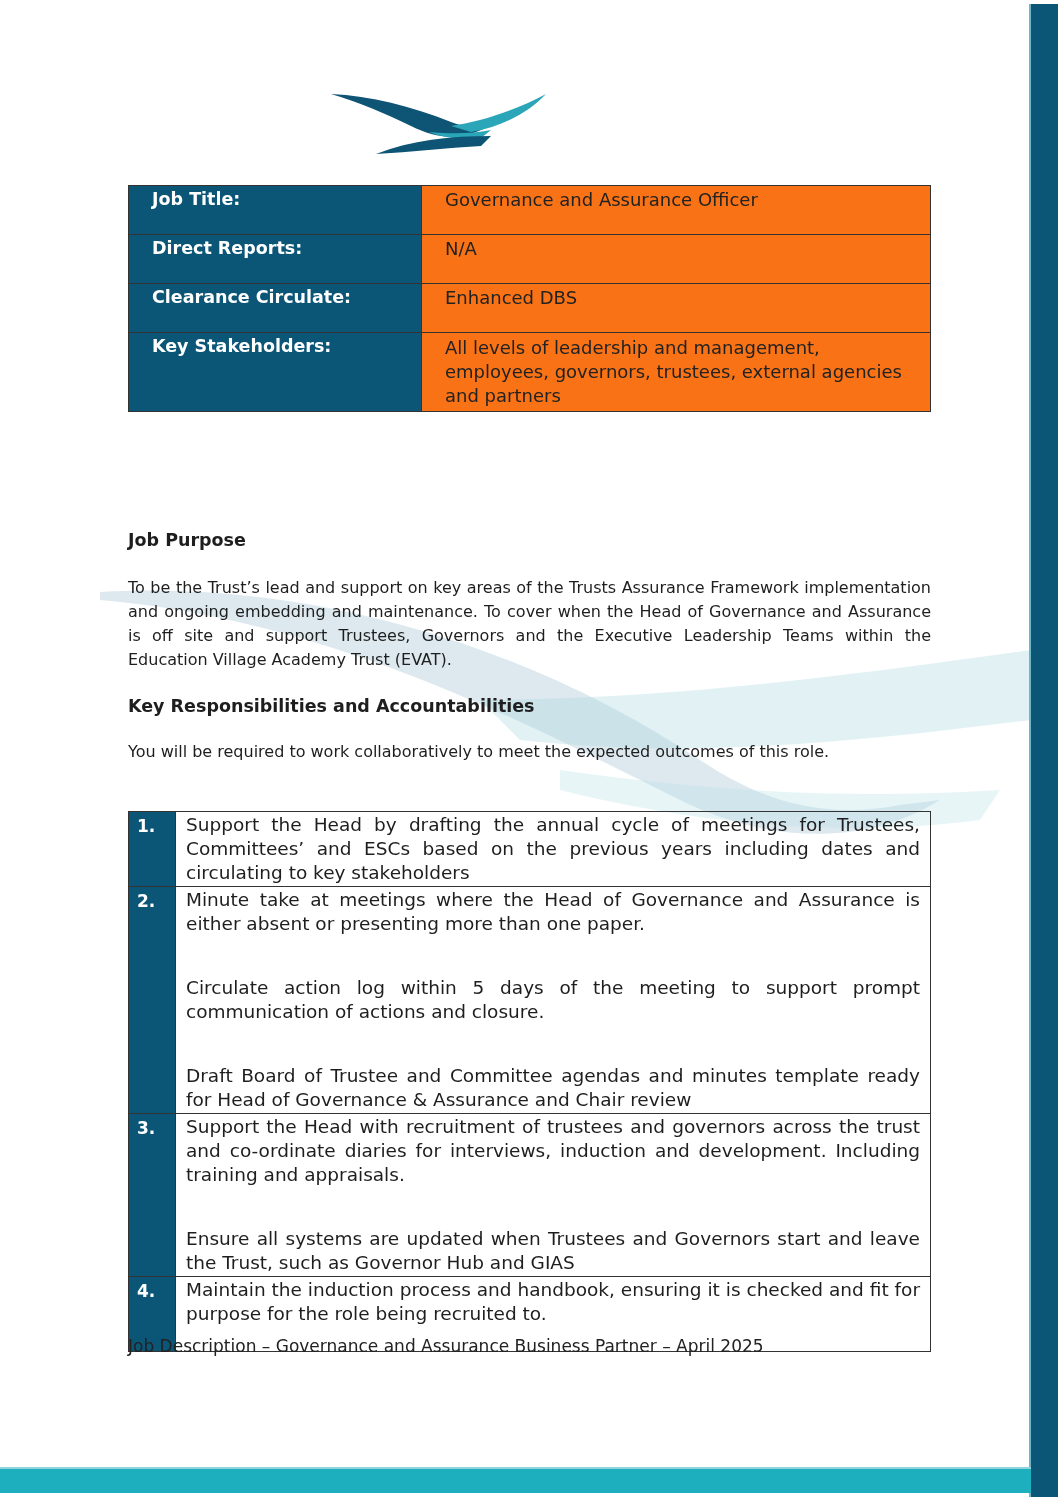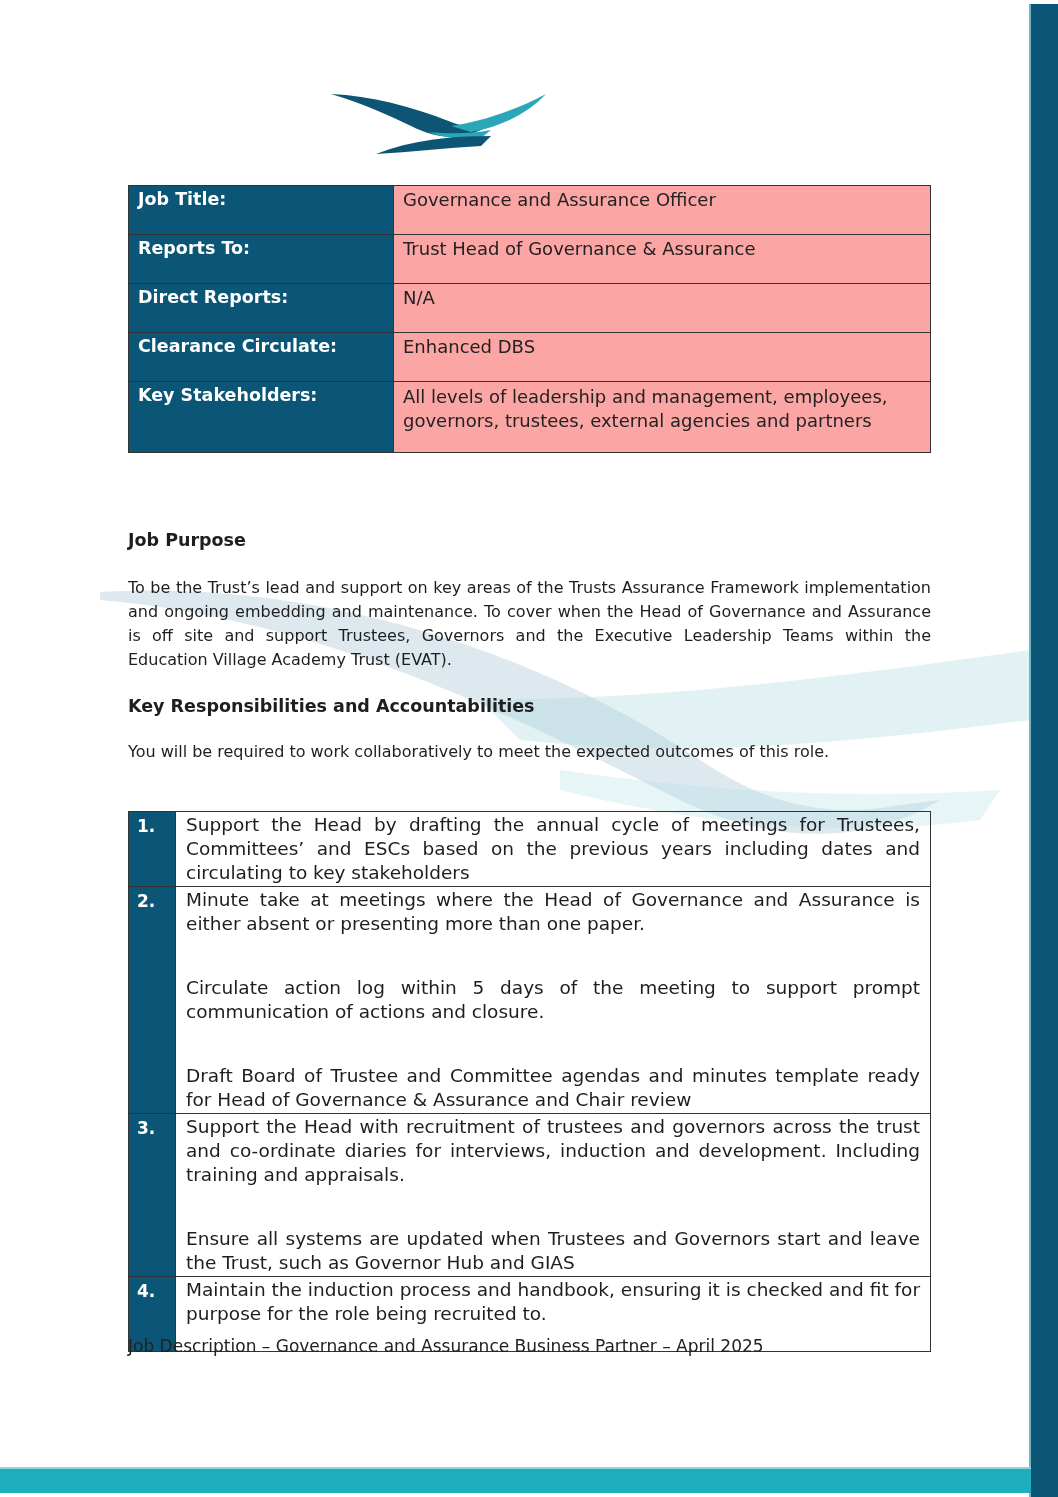--- a/index.html
+++ b/index.html
@@ -37,25 +37,25 @@
     position:absolute; left:2px; top:58px;
     font-family:"DejaVu Sans", sans-serif;
     font-size:44px; letter-spacing:-0.5px; color:#2aa6b8; white-space:nowrap;
   }
   .logo-bird { position:absolute; left:295px; top:50px; width:215px; height:65px; }
 
   table.info {
     position:absolute; left:128px; top:185px; width:803px;
     border-collapse:collapse; font-size:18px;
   }
-  table.info td { border:1px solid #333; vertical-align:top; padding:3px 9px; }
+  table.info td { border:1px solid #333; vertical-align:top; padding:3px 23px; }
   table.info td.lbl {
     background:#0b5677; color:#fff; font-weight:bold; width:246px; font-size:17.5px;
   }
-  table.info td.val { background:#fca5a5; color:#222;margin-left:32px; }
+  table.info td.val { background:#f97316; color:#222;margin-left:32px; }
   table.info tr.r-std td { height:42px; }
   table.info tr.r-tall td { height:64px; }
 
   .section { position:absolute; left:128px; width:803px; font-size:16px; line-height:24px; text-align:justify; color:#1e1e1e; }
   .heading { font-weight:bold; font-size:17.5px; }
 
   table.resp {
     position:absolute; left:128px; top:811px; width:803px;
     border-collapse:collapse; font-size:18.5px; line-height:24px;
   }
@@ -92,24 +92,20 @@
     <path d="M98 40 C 120 42, 140 42, 160 38 L 150 46 C 130 48, 112 46, 98 40 Z" fill="#2aa6b8"></path>
     <path d="M45 62 C 80 48, 120 44, 160 44 L 150 54 C 115 56, 80 60, 45 62 Z" fill="#0e5474"></path>
   </svg>
 </div>
 
 <table class="info">
   <tbody>
       <tr class="r-std">
     <td class="lbl">Job Title:</td>
     <td class="val">Governance and Assurance Officer</td>
-  </tr>
-  <tr class="r-std">
-    <td class="lbl">Reports To:</td>
-    <td class="val">Trust Head of Governance &amp; Assurance</td>
   </tr>
   <tr class="r-std">
     <td class="lbl">Direct Reports:</td>
     <td class="val">N/A</td>
   </tr>
   <tr class="r-std">
     <td class="lbl">Clearance Circulate:</td>
     <td class="val">Enhanced DBS</td>
   </tr>
   <tr class="r-tall">

